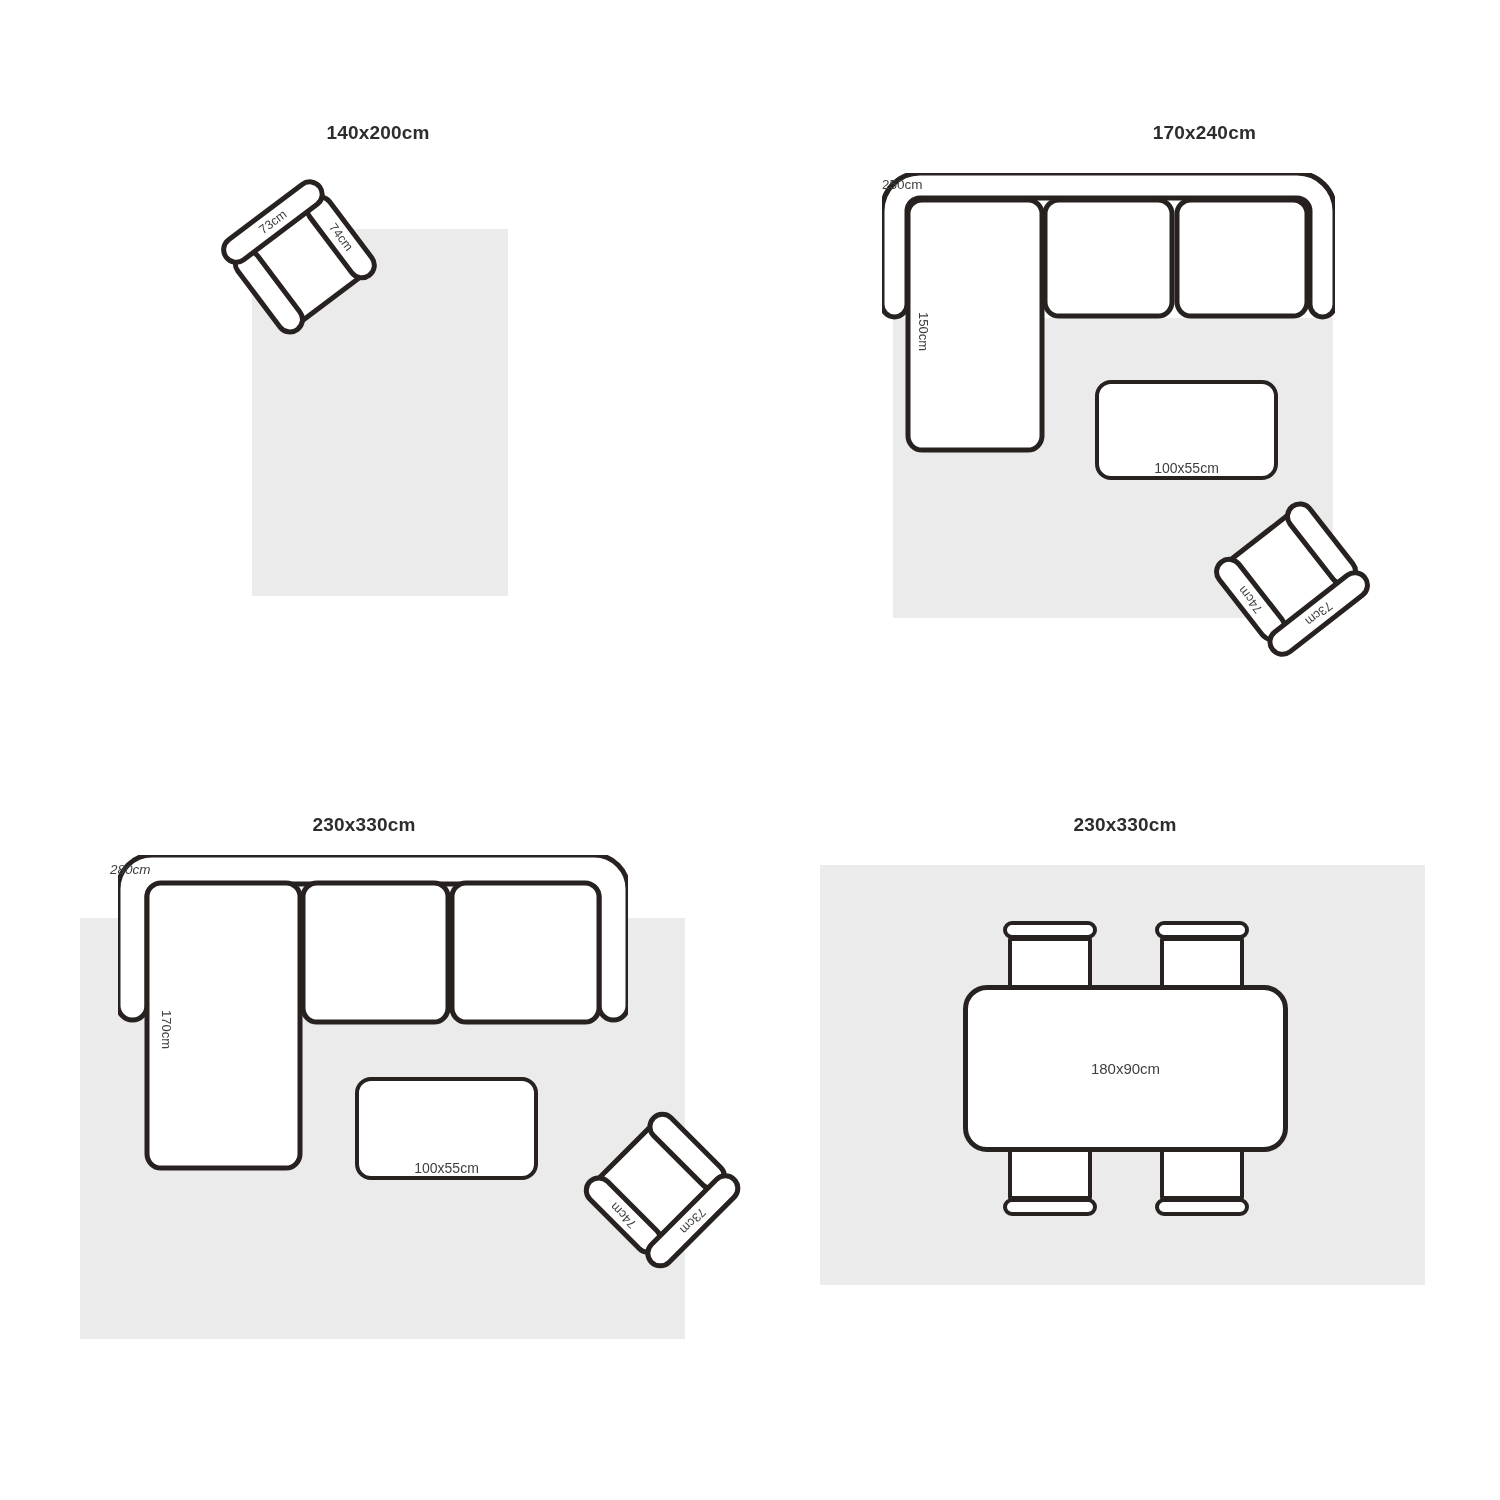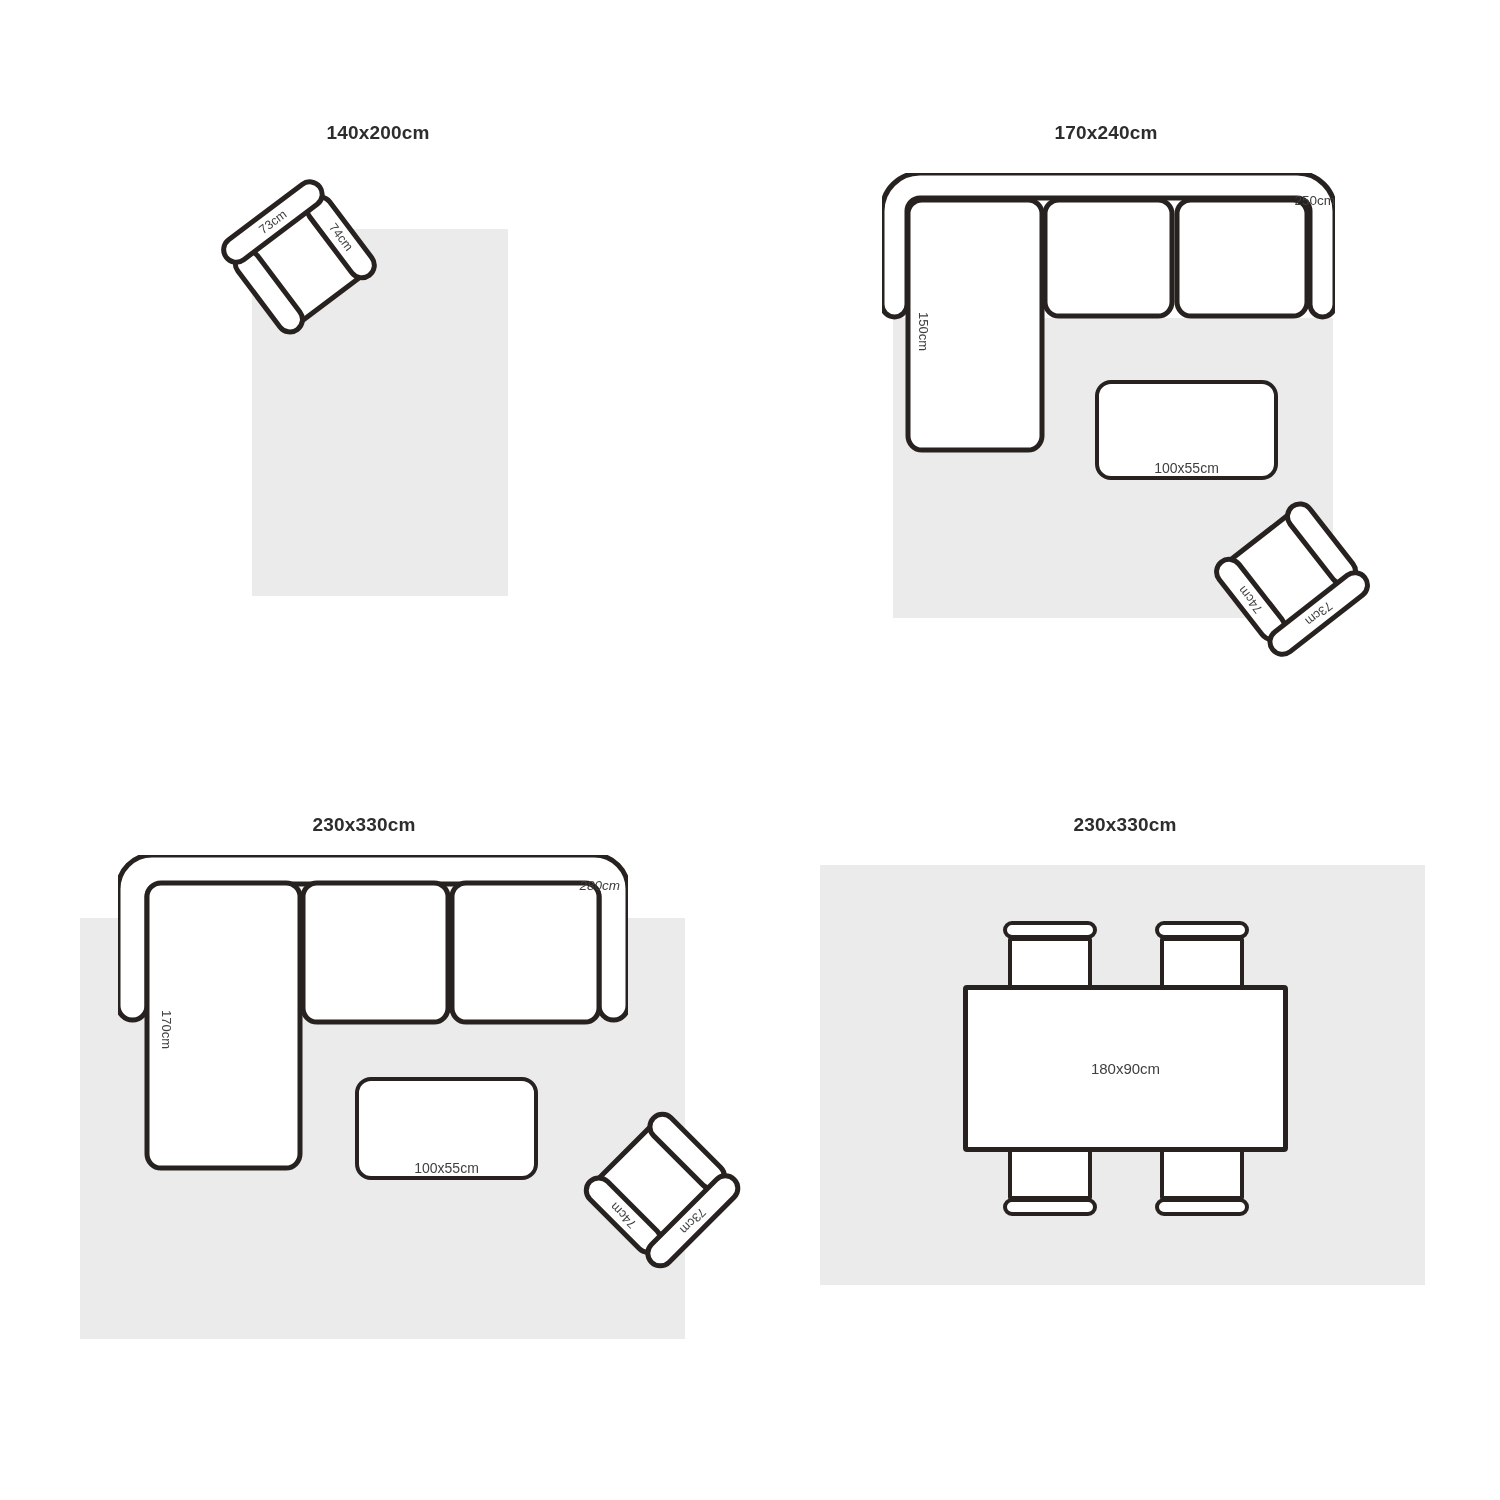--- a/index.html
+++ b/index.html
@@ -12,21 +12,21 @@
   .canvas{
     position:relative;width:1500px;height:1500px;background:#fff;overflow:hidden;
     font-family:"Liberation Sans", sans-serif;
   }
   .q-title{
     position:absolute;width:300px;text-align:center;
     font-size:19px;font-weight:700;color:var(--title);letter-spacing:.2px;
   }
   .rug{position:absolute;background:var(--rug);}
   .dim{color:var(--label);font-size:13px;white-space:nowrap;}
-  .sofa-width-label{position:absolute;text-align:right;font-size:13.5px;margin-top:16px;}
+  .sofa-width-label{position:absolute;text-align:left;font-size:13.5px;}
   .vert-label{position:absolute;width:60px;text-align:center;transform:rotate(90deg);font-size:13px;}
   
   .armchair{position:absolute;width:122px;height:120px;}
   .armchair .seat{
     position:absolute;left:13px;top:20px;width:96px;height:94px;
     background:#fff;border:5px solid var(--line);border-radius:12px;box-sizing:border-box;
   }
   .armchair .arm{
     position:absolute;top:18px;width:30px;height:100px;background:#fff;
     border:5px solid var(--line);border-radius:15px;box-sizing:border-box;
@@ -48,21 +48,21 @@
     display:flex;align-items:center;justify-content:center;
   }
   .round-table .dim{font-size:15px;}
   .coffee-table{
     position:absolute;background:#fff;border:4px solid var(--line);border-radius:16px;
     box-sizing:border-box;display:flex;align-items:flex-end;justify-content:center;
   }
   .coffee-table .dim{font-size:14px;}
   .dining-table{
     position:absolute;left:963px;top:985px;width:325px;height:167px;
-    background:#fff;border:5px solid var(--line);border-radius:4px;box-sizing:border-box;
+    background:#fff;border:5px solid var(--line);border-radius:24px;box-sizing:border-box;
     display:flex;align-items:center;justify-content:center;
   }
   .dining-table .dim{font-size:15px;}
   
   .dchair{position:absolute;width:95px;height:70px;}
   .dchair .pill{
     position:absolute;left:0;width:94px;height:18px;background:#fff;
     border:4px solid var(--line);border-radius:9px;box-sizing:border-box;
   }
   .dchair .dseat{
@@ -90,21 +90,21 @@
     <div class="arm left"></div>
     <div class="arm right">
       <span class="dim">74cm</span>
     </div>
     <div class="back">
       <span class="dim">73cm</span>
     </div>
   </div>
 
 
-  <div class="q-title" style="left:956px;top:122px;">170x240cm</div>
+  <div class="q-title" style="left:956px;top:122px;text-align:right;">170x240cm</div>
 
   <div class="rug" style="left:893px;top:318px;width:440px;height:300px;"></div>
 
   <div class="sofa" style="left:882px;top:173px;">
     <svg width="453" height="282" viewBox="0 0 453 282">
       <path class="stroke" d="M 0 131.5 L 0 38 A 38 38 0 0 1 38 0 L 415 0 A 38 38 0 0 1 453 38 L 453 131.5
            A 12.5 12.5 0 0 1 428 131.5 L 428 38 A 13 13 0 0 0 415 25 L 38 25 A 13 13 0 0 0 25 38
            L 25 131.5 A 12.5 12.5 0 0 1 0 131.5 Z"></path>
       <rect class="stroke" x="26" y="27" width="134" height="250" rx="14"></rect>
       <rect class="stroke" x="163" y="27" width="127" height="116" rx="14"></rect>

